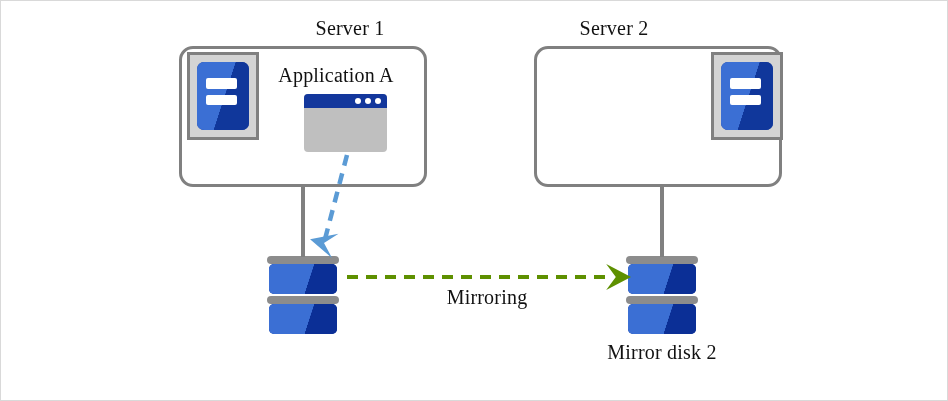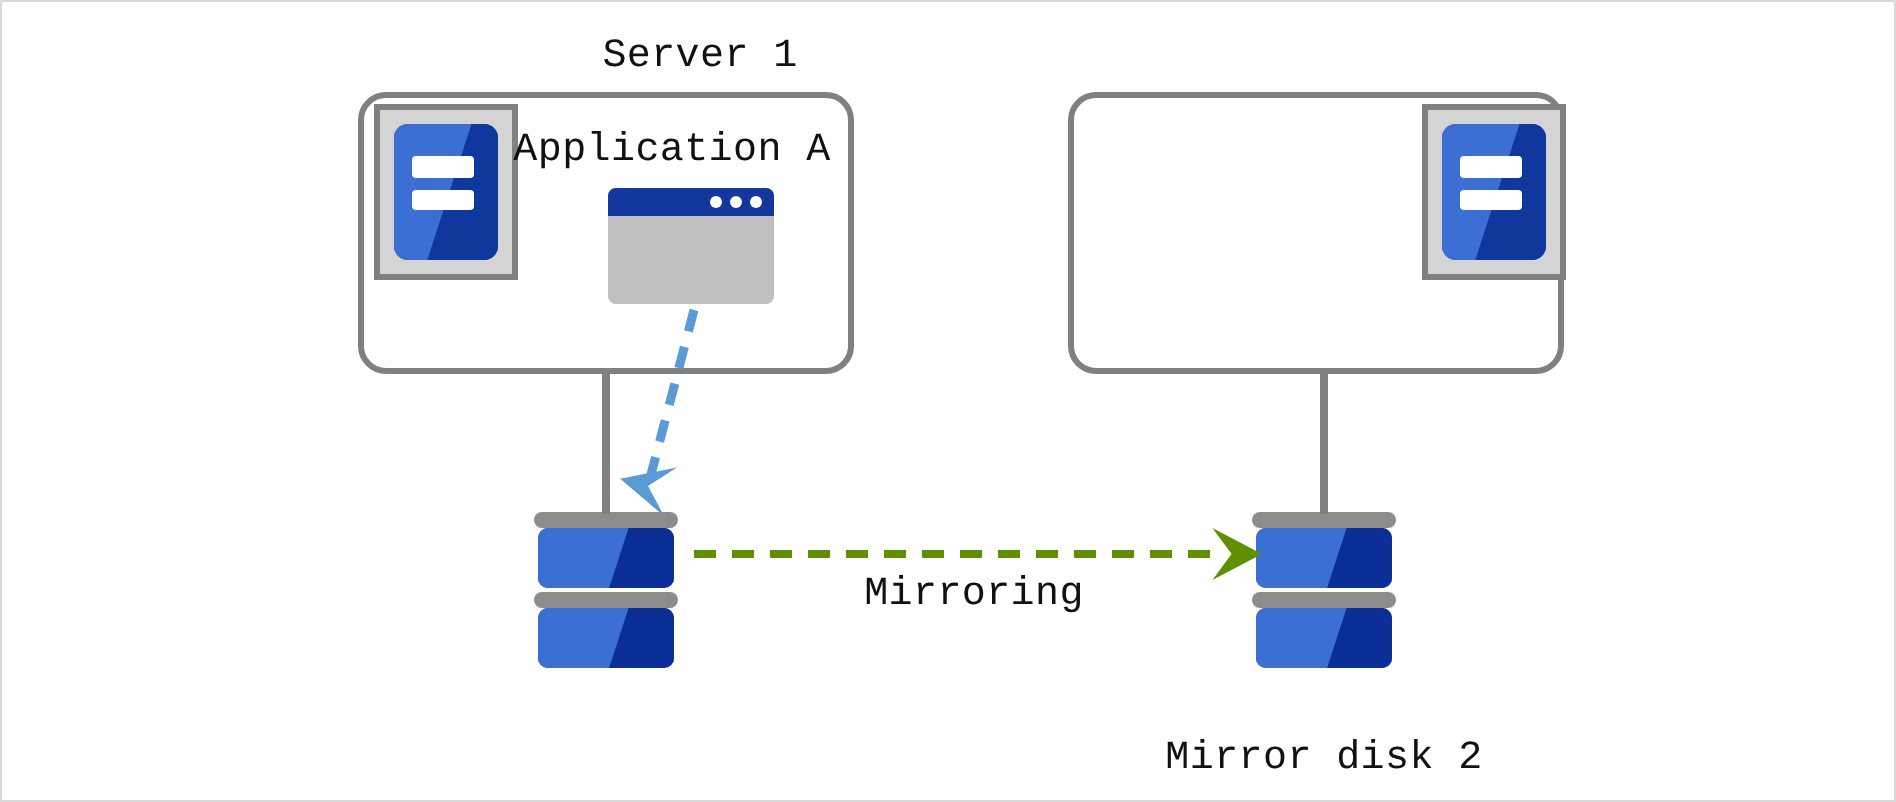--- a/index.html
+++ b/index.html
@@ -21,21 +21,21 @@
   }
   .svg-layer {
     position: absolute;
     left: 0;
     top: 0;
     width: 948px;
     height: 401px;
   }
   .label {
     position: absolute;
-    font-family: Liberation Mono, monospace;
+    font-family: Liberation Serif, serif;
     font-size: 20px;
     color: #111111;
     white-space: nowrap;
     letter-spacing: 0.2px;
   }
   .label-centered {
     text-align: center;
     transform: translateX(-50%);
   }
   
@@ -143,20 +143,21 @@
   .disk .cap.c2 { top: 40px; }
   .disk .platter.p2 { top: 48px; }
 </style>
 </head>
 <body>
 
 <div id="canvas">
 
   <div class="label label-centered" style="left:349px; top:16px;">Server 1</div>
 
+  <div class="label label-centered" style="left:613px; top:16px;">Server 2</div>
 
   <div class="server-box" style="left:178px; top:45px; width:248px; height:141px;"></div>
 
   <div class="server-icon" style="left:186px; top:51px; width:72px; height:88px;">
     <div class="tower">
       <div class="sheen"></div>
       <div class="bar b1"></div>
       <div class="bar b2"></div>
     </div>
   </div>
@@ -197,21 +198,21 @@
     <div class="cap c1"></div>
     <div class="platter p1">
       <div class="sheen"></div>
     </div>
     <div class="cap c2"></div>
     <div class="platter p2">
       <div class="sheen"></div>
     </div>
   </div>
 
-  <div class="label label-centered" style="left:661px; top:340px;margin-top:27px;">Mirror disk 2</div>
+  <div class="label label-centered" style="left:661px; top:340px;">Mirror disk 2</div>
 
   <div class="label label-centered" style="left:486px; top:285px;">Mirroring</div>
 
   <svg class="svg-layer" viewBox="0 0 948 401" xmlns="http://www.w3.org/2000/svg">
 
     <line x1="302" y1="186" x2="302" y2="256" stroke="#808080" stroke-width="4"></line>
 
     <line x1="661" y1="186" x2="661" y2="256" stroke="#808080" stroke-width="4"></line>
 
     <defs>

